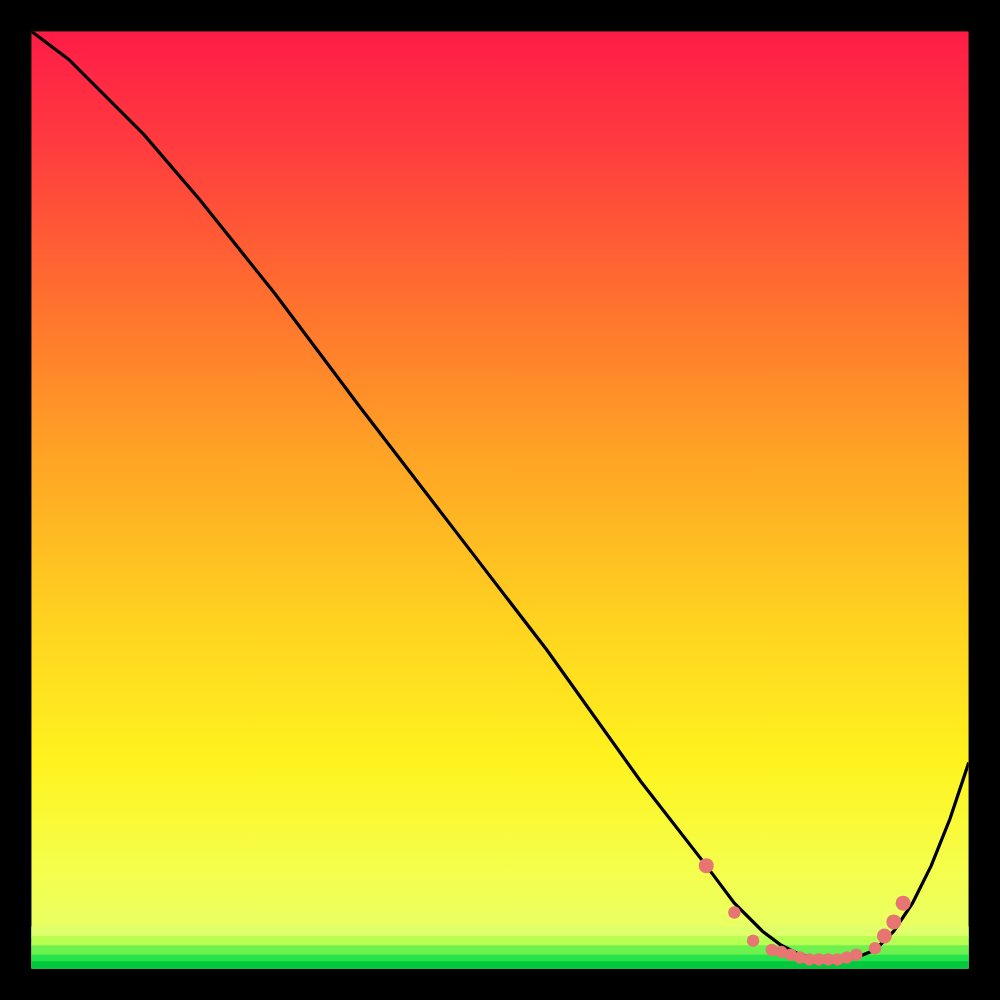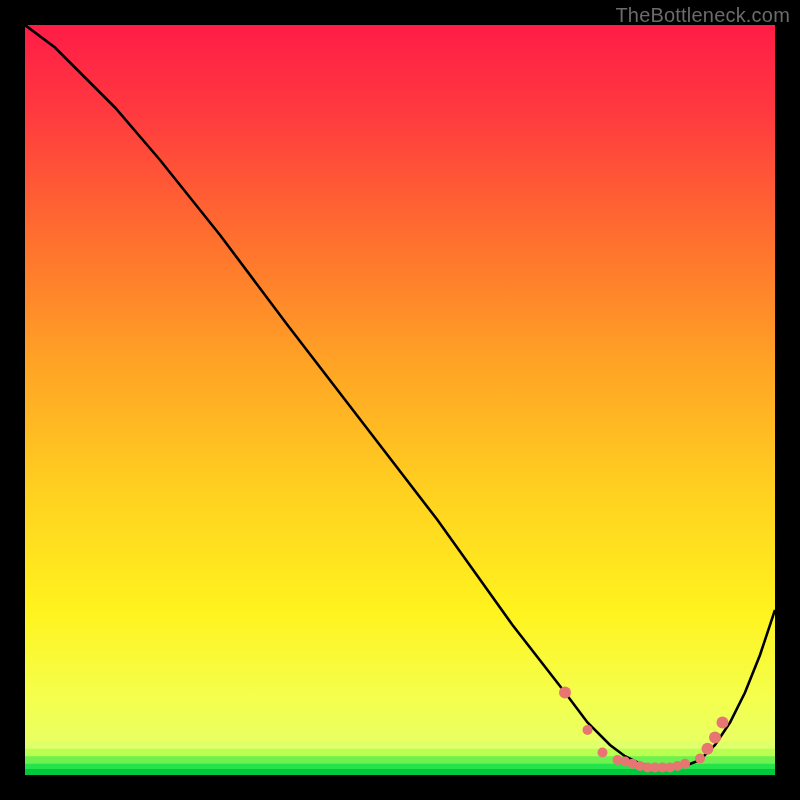--- a/index.html
+++ b/index.html
@@ -87,14 +87,13 @@
           <circle cx="652.50" cy="741.00" r="5" fill="#E77672"></circle>
           <circle cx="660.00" cy="738.75" r="5" fill="#E77672"></circle>
           <circle cx="675.00" cy="733.50" r="5" fill="#E77672"></circle>
           <circle cx="682.50" cy="723.75" r="6" fill="#E77672"></circle>
           <circle cx="690.00" cy="712.50" r="6" fill="#E77672"></circle>
           <circle cx="697.50" cy="697.50" r="6" fill="#E77672"></circle>
         </g>
     </svg>
   </div>
 
-  <div class="watermark">TheBottleneck.com</div>
 </div>
 
 </body></html>

